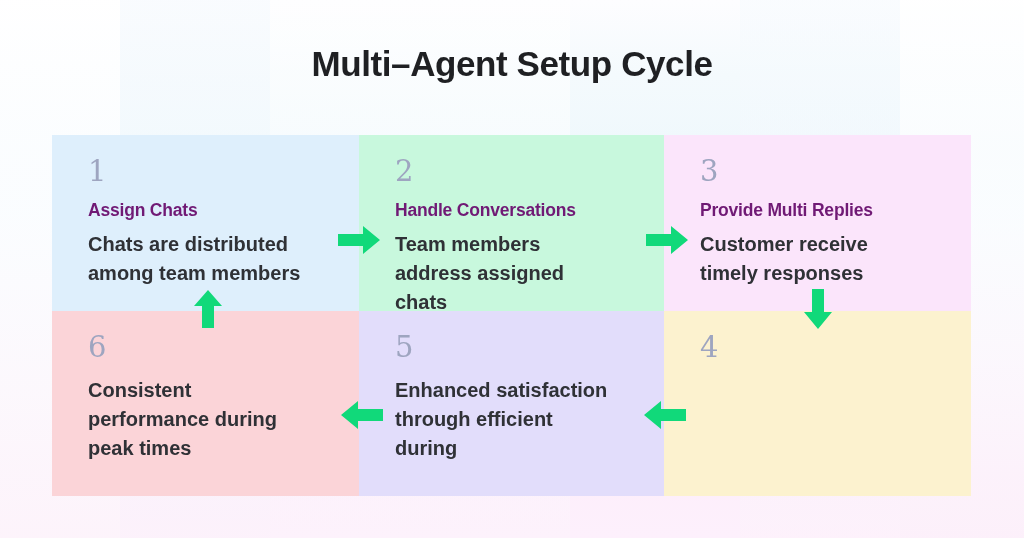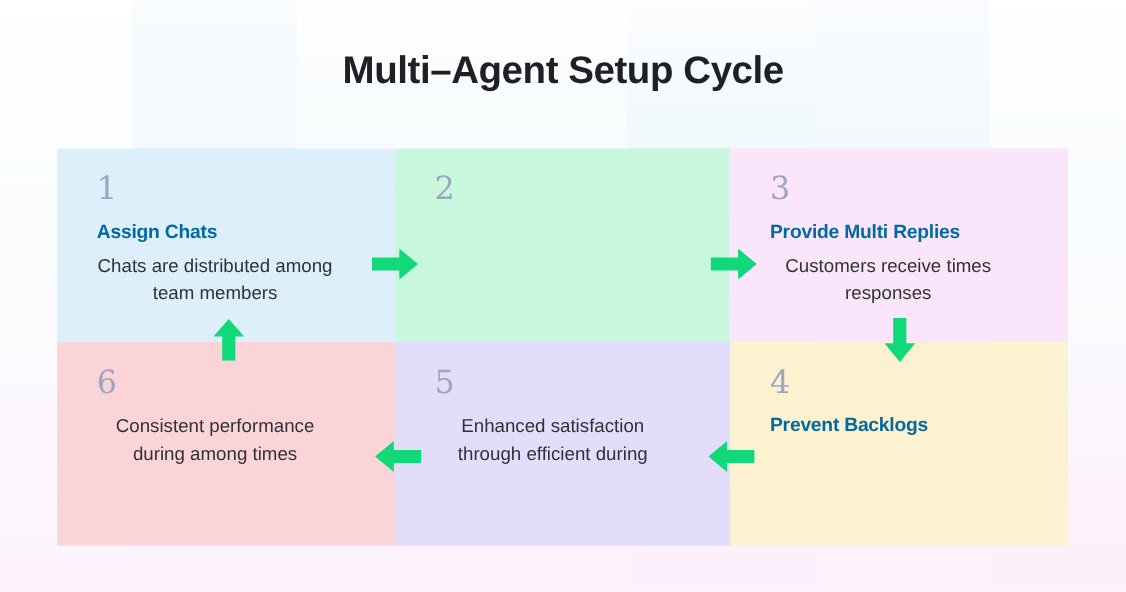--- a/index.html
+++ b/index.html
@@ -80,34 +80,33 @@
     font-size: 29px;
     font-weight: 400;
     line-height: 1;
     color: #9ea5c0;
     margin: 0 0 14px 0;
   }
 
   .cell-title {
     font-size: 17.5px;
     font-weight: bold;
-    color: #0369a1;
+    color: #701a75;
     letter-spacing: -0.2px;
     line-height: 1.22;
     margin: 0 0 9px 0;
   }
 
   .cell-desc {
-    font-size: 17px;
-    font-weight: 400;
+    font-size: 20px;
+    font-weight: 700;
     color: #2f3136;
     line-height: 1.45;
     margin: 0;
     max-width: 215px;
-    text-align: center;
   }
 
   
   .arrow {
     position: absolute;
     z-index: 9;
     pointer-events: none;
   }
   .arrow svg { display: block; }
 
@@ -134,41 +133,42 @@
   <div id="grid">
 
     <div class="cell" style="background: rgb(222, 239, 252);">
       <div class="cell-num" style="color: rgb(158, 165, 192);">1</div>
       <div class="cell-title">Assign Chats</div>
       <div class="cell-desc">Chats are distributed among team members</div>
     </div>
 
     <div class="cell" style="background: rgb(200, 248, 221);">
       <div class="cell-num" style="color: rgb(158, 165, 192);">2</div>
+      <div class="cell-title">Handle Conversations</div>
+      <div class="cell-desc">Team members address assigned chats</div>
     </div>
 
     <div class="cell" style="background: rgb(251, 229, 251);">
       <div class="cell-num" style="color: rgb(158, 165, 192);">3</div>
       <div class="cell-title">Provide Multi Replies</div>
-      <div class="cell-desc">Customers receive times responses</div>
+      <div class="cell-desc">Customer receive timely responses</div>
     </div>
 
     <div class="cell" style="background: rgb(251, 212, 216);">
       <div class="cell-num" style="color: rgb(158, 165, 192);">6</div>
-      <div class="cell-desc">Consistent performance during among times</div>
+      <div class="cell-desc">Consistent performance during peak times</div>
     </div>
 
     <div class="cell" style="background: rgb(226, 221, 251);">
       <div class="cell-num" style="color: rgb(158, 165, 192);">5</div>
       <div class="cell-desc">Enhanced satisfaction through efficient during</div>
     </div>
 
     <div class="cell" style="background: rgb(252, 242, 207);">
       <div class="cell-num" style="color: rgb(158, 165, 192);">4</div>
-      <div class="cell-title">Prevent Backlogs</div>
     </div>
 
   </div>
 
   <div class="arrow arrow-r1">
     <svg width="42" height="28" viewBox="0 0 42 28" aria-hidden="true">
       <path d="M0 8 H25 V0 L42 14 L25 28 V20 H0 Z" fill="#11d97a"></path>
     </svg>
   </div>
 

